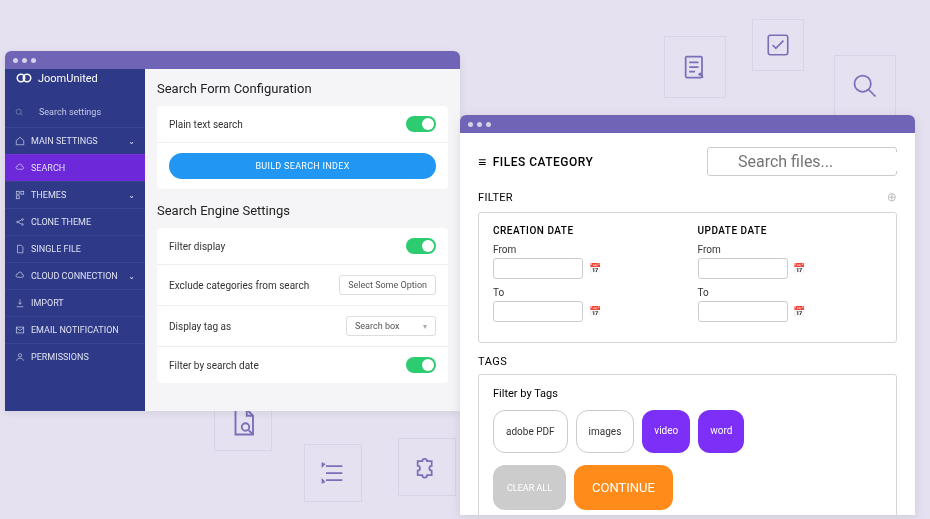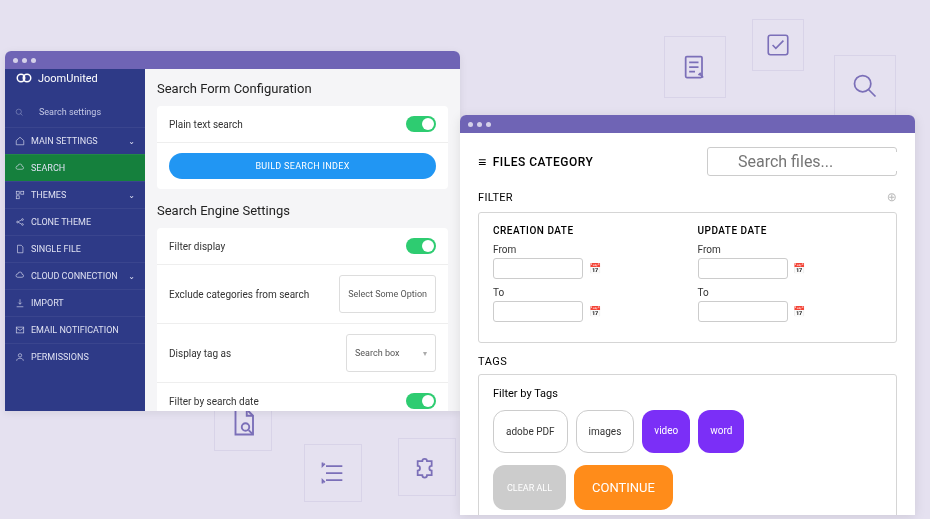--- a/index.html
+++ b/index.html
@@ -10,33 +10,33 @@
 
 .win1{position:absolute;left:5px;top:51px;width:455px;height:360px;background:#fff;border-radius:6px 6px 0 0;overflow:hidden;box-shadow:0 2px 8px rgba(0,0,0,.08)}
 .win1-titlebar{height:18px;background:#6f64b5;display:flex;align-items:center;padding:0 8px;gap:4px}
 .dot{width:5px;height:5px;border-radius:50%;background:rgba(255,255,255,.7)}
 .win1-body{display:flex;height:calc(100% - 18px)}
 .sidebar{width:140px;background:#2e3a87;color:#fff;font-size:10px}
 .brand{display:flex;align-items:center;gap:5px;padding:0 10px 14px;font-size:11px}
 .brand svg{width:18px;height:18px}
 .search-settings{display:flex;align-items:center;gap:15px;padding:6px 10px 10px;font-size:9px;color:#c5c9e6}
 .nav-item{display:flex;align-items:center;gap:6px;padding:8px 10px;font-size:9px;color:#dfe1f2;border-top:1px solid rgba(255,255,255,.06);cursor:pointer}
-.nav-item.active{background:#15803d}
+.nav-item.active{background:#6d28d9}
 .nav-item .chev{margin-left:auto;font-size:8px}
 .nav-item svg{width:10px;height:10px;stroke:#dfe1f2;fill:none;stroke-width:1.5}
 
 .content{flex:1;background:#f5f5f7;padding:12px}
 .section-title{font-size:13px;font-weight:400;color:#222;margin-bottom:10px}
 .card{background:#fff;border-radius:4px;margin-bottom:14px}
 .row{display:flex;align-items:center;justify-content:space-between;padding:10px 12px;border-bottom:1px solid #eee;font-size:10px;color:#333}
 .row:last-child{border-bottom:none}
 .toggle{width:30px;height:16px;background:#2ecc71;border-radius:10px;position:relative;cursor:pointer}
 .toggle::after{content:"";position:absolute;width:12px;height:12px;background:#fff;border-radius:50%;top:2px;right:2px}
 .build-btn{margin:10px 12px;background:#2196f3;color:#fff;border:none;border-radius:14px;padding:8px;font-size:9px;width:calc(100% - 24px);cursor:pointer;letter-spacing:.3px}
-.select-box{border:1px solid #ddd;border-radius:3px;padding:13px 8px;font-size:9px;color:#555;background:#fff;min-width:90px;display:flex;align-items:center;justify-content:space-between;cursor:pointer}
+.select-box{border:1px solid #ddd;border-radius:3px;padding:4px 8px;font-size:9px;color:#555;background:#fff;min-width:90px;display:flex;align-items:center;justify-content:space-between;cursor:pointer}
 
 
 .win2{position:absolute;left:460px;top:115px;width:455px;height:400px;background:#fff;border-radius:6px 6px 0 0;overflow:hidden;box-shadow:0 2px 12px rgba(0,0,0,.1)}
 .win2-titlebar{height:18px;background:#6f64b5;display:flex;align-items:center;padding:0 8px;gap:4px}
 .win2-body{padding:14px 18px}
 .w2-header{display:flex;align-items:center;justify-content:space-between;margin-bottom:14px}
 .w2-title{display:flex;align-items:center;gap:6px;font-size:12px;font-weight:500;letter-spacing:.5px}
 .search-files{display:flex;align-items:center;border:1px solid #ccc;border-radius:3px;padding:4px 8px;font-size:10px;width:190px}
 .search-files input{border:none;outline:none;font-size:16px;flex:1;margin-left:22px}
 .filter-hdr{display:flex;justify-content:space-between;align-items:center;font-size:11px;margin-bottom:8px;letter-spacing:.3px}

